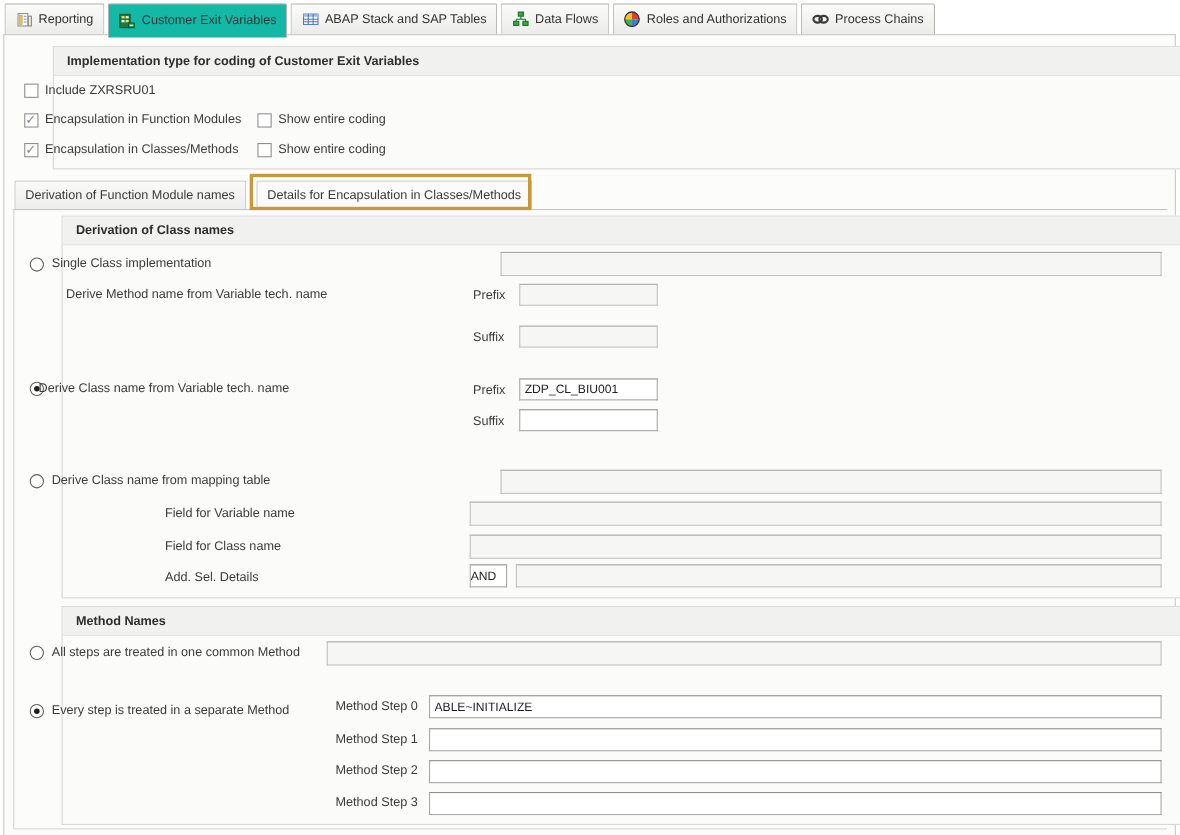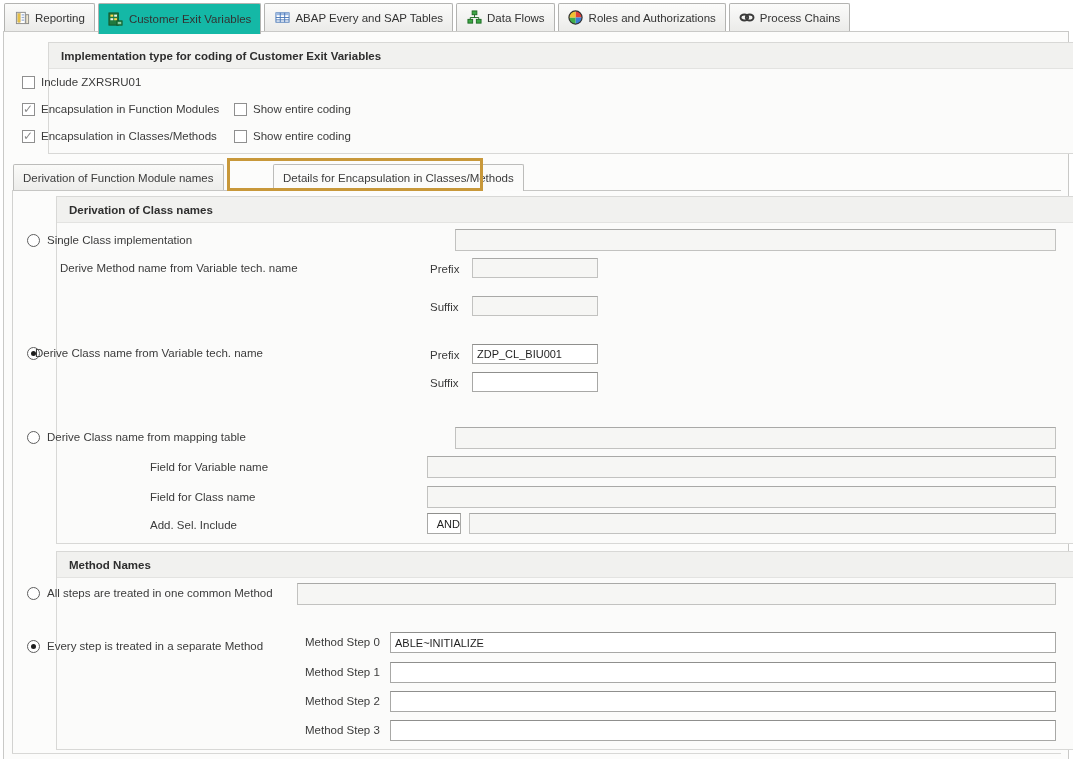--- a/index.html
+++ b/index.html
@@ -24,31 +24,31 @@
          padding-left:12px;font-weight:bold;font-size:11.5px;color:#2e2e2e;}
 
   
   .lbl{position:absolute;white-space:nowrap;z-index:2;}
   .lblr{position:absolute;width:260px;left:150px;white-space:nowrap;z-index:2;}
   .fld{position:absolute;box-sizing:border-box;height:22px;border:1px solid #a8a8a6;border-top-color:#8f8f8d;
        background:#fff;font-family:"Liberation Sans","DejaVu Sans",sans-serif;font-size:11px;color:#1f1f1f;
        padding:0 4px;outline:none;z-index:2;}
   .fld.dis{background:#f6f6f4;border-color:#c2c2c0;border-top-color:#a9a9a7;}
   .fld.sm{height:20px;width:126px;left:472px;}
-  .fld.ctr{text-align:right;padding:0;}
+  .fld.ctr{text-align:left;padding:0;}
   .cb{position:absolute;width:13px;height:13px;background:#fff;border:1px solid #8f8f8f;box-sizing:border-box;z-index:2;}
   .cb.checked::after{content:"\2713";position:absolute;left:0px;top:-2px;font-size:12px;color:#8a8a8a;}
   .radio{position:absolute;width:13px;height:13px;border:1px solid #5f5f5f;border-radius:50%;background:#fff;box-sizing:border-box;z-index:2;}
   .radio.sel::after{content:"";position:absolute;left:3px;top:3px;width:5px;height:5px;border-radius:50%;background:#1e1e1e;}
 
   
   .stab{position:absolute;top:164px;height:26px;display:flex;align-items:center;padding:0 9px;box-sizing:border-box;
         border:1px solid #bcbcba;border-bottom:none;border-radius:2px 2px 0 0;
         background:linear-gradient(#fafaf8,#ededeb);z-index:2;white-space:nowrap;}
-  .stab.active{height:27px;background:#fbfbfa;z-index:3;margin-left:40px;}
+  .stab.active{height:27px;background:#fbfbfa;z-index:3;}
   #sub-top{position:absolute;left:12px;top:190px;width:1049px;border-top:1px solid #c6c6c4;z-index:1;}
   #sub-left{position:absolute;left:12px;top:190px;height:563px;border-left:1px solid #d2d2d0;z-index:1;}
   #sub-bottom{position:absolute;left:12px;top:753px;width:1049px;border-top:1px solid #d8d8d6;z-index:1;}
   #hl-box{position:absolute;left:227px;top:158px;width:256px;height:33px;border:3px solid #C8983A;
           box-sizing:border-box;z-index:5;pointer-events:none;background:transparent;}
 </style>
 </head>
 <body>
 
 <div class="screen">
@@ -87,21 +87,21 @@
       <span class="ticon">
         <svg width="15" height="15" viewBox="0 0 16 16">
             <rect x="1" y="3" width="14" height="10" fill="#fff" stroke="#4a78b8"></rect>
             <rect x="1" y="3" width="14" height="2.6" fill="#9db9e0"></rect>
             <line x1="1" y1="8" x2="15" y2="8" stroke="#4a78b8"></line>
             <line x1="1" y1="10.5" x2="15" y2="10.5" stroke="#4a78b8"></line>
             <line x1="5.6" y1="3" x2="5.6" y2="13" stroke="#4a78b8"></line>
             <line x1="10.3" y1="3" x2="10.3" y2="13" stroke="#4a78b8"></line>
           </svg>
       </span>
-      <span>ABAP Every and SAP Tables</span>
+      <span>ABAP Stack and SAP Tables</span>
     </div>
     <div class="tab">
       <span class="ticon">
         <svg width="15" height="15" viewBox="0 0 16 16">
             <rect x="5.5" y="1" width="5" height="4" fill="#3da645" stroke="#1d6b24"></rect>
             <path d="M8 5 v3 M3.5 8 h9 M3.5 8 v2 M12.5 8 v2" stroke="#1d6b24" fill="none"></path>
             <rect x="1" y="10" width="5" height="4" fill="#3da645" stroke="#1d6b24"></rect>
             <rect x="10" y="10" width="5" height="4" fill="#3da645" stroke="#1d6b24"></rect>
           </svg>
       </span>
@@ -177,21 +177,21 @@
   <input class="fld sm" style="top: 372px;" readonly="" value="">
 
   <span class="radio" style="left:27px;top:431px"></span>
   <span class="lbl" style="left:47px;top:431px">Derive Class name from mapping table</span>
   <input class="fld dis" style="left: 455px; top: 427px; width: 601px;" readonly="" value="">
 
   <span class="lblr" style="top:461px">Field for Variable name</span>
   <input class="fld dis" style="left: 427px; top: 456px; width: 629px;" readonly="" value="">
   <span class="lblr" style="top:491px">Field for Class name</span>
   <input class="fld dis" style="left: 427px; top: 486px; width: 629px;" readonly="" value="">
-  <span class="lblr" style="top:519px">Add. Sel. Include</span>
+  <span class="lblr" style="top:519px">Add. Sel. Details</span>
   <input class="fld ctr" style="left: 427px; top: 513px; width: 34px; height: 21px;" readonly="" value="AND">
   <input class="fld dis" style="left: 469px; top: 513px; width: 587px; height: 21px;" readonly="" value="">
 
   <div class="grp" style="left:20px;top:551px;width:1041px;height:199px">
     <div class="grp-h">Method Names</div>
   </div>
 
   <span class="radio" style="left:27px;top:587px"></span>
   <span class="lbl" style="left:47px;top:587px">All steps are treated in one common Method</span>
   <input class="fld dis" style="left: 297px; top: 583px; width: 759px;" readonly="" value="">

